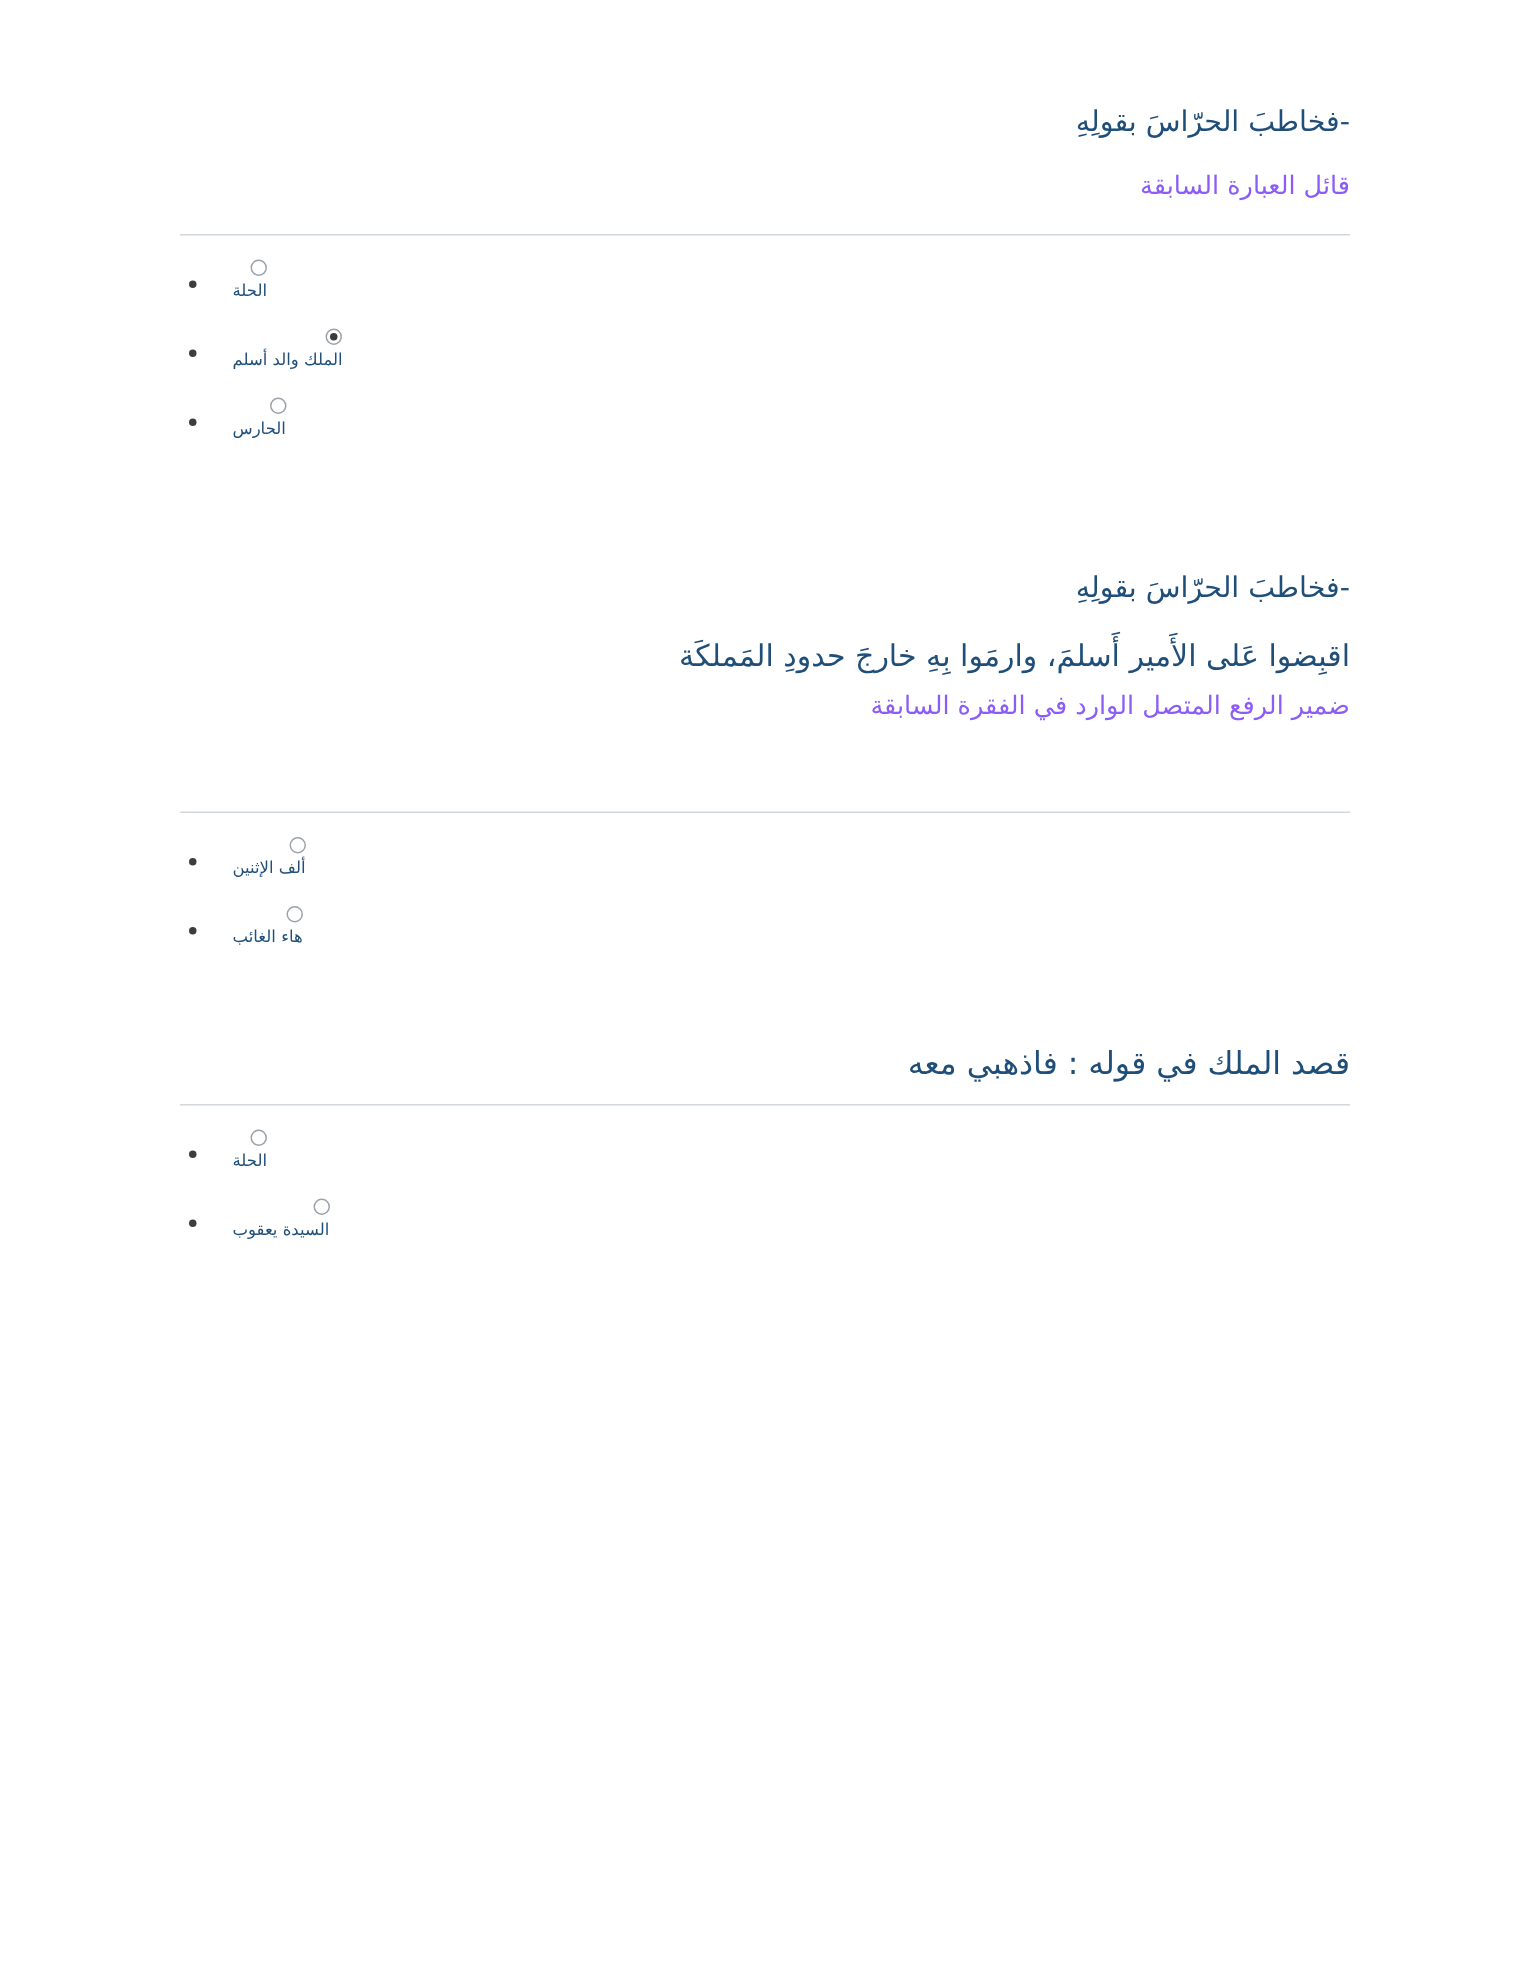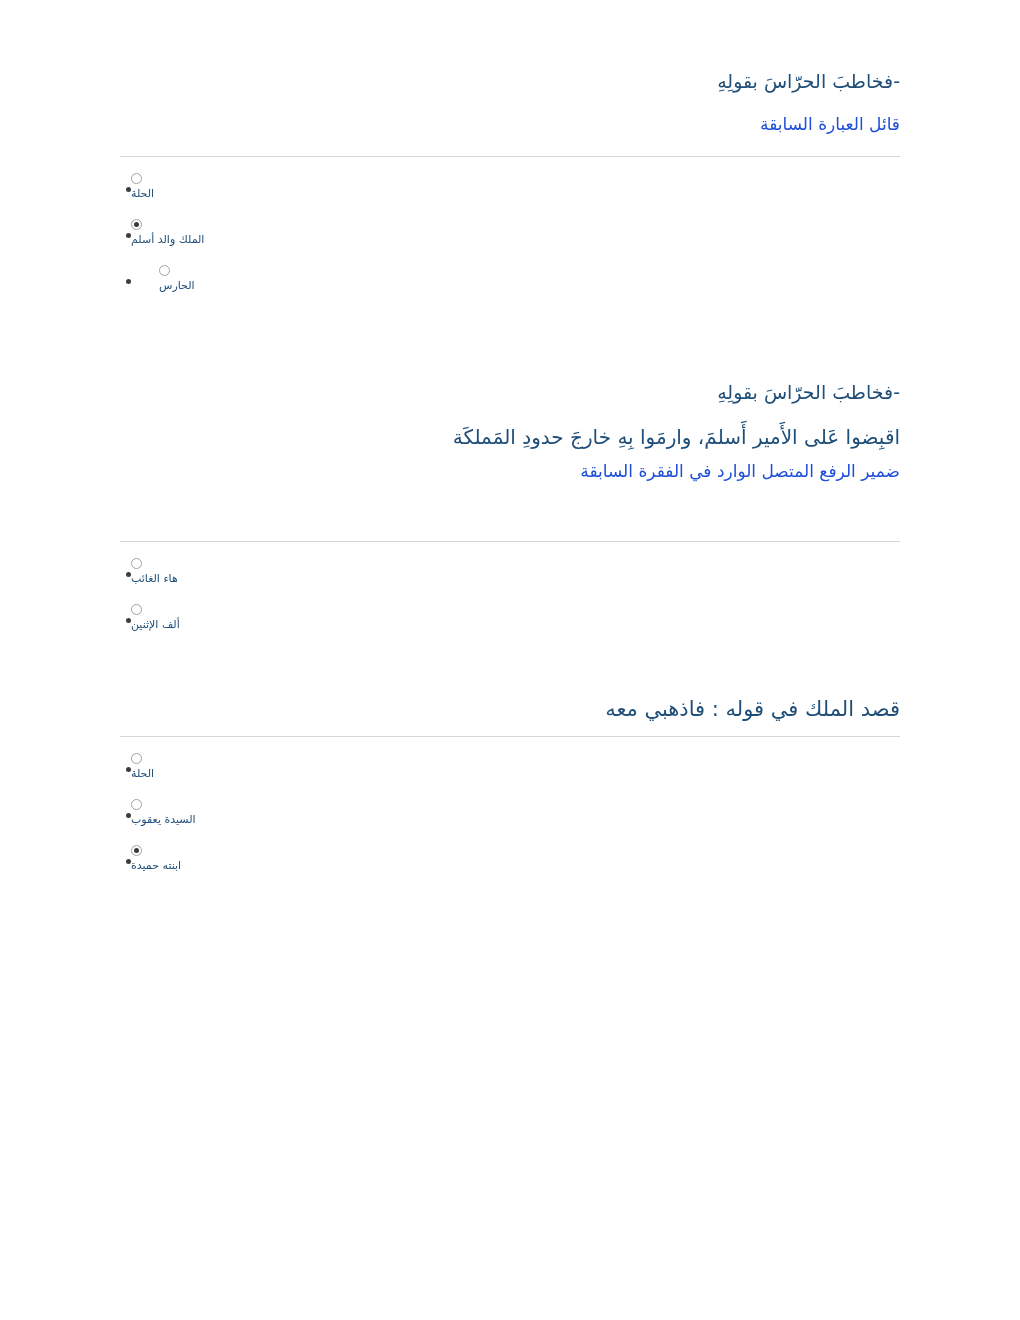--- a/index.html
+++ b/index.html
@@ -41,21 +41,21 @@
   .q-line-2 {
     font-size: 20px;
     line-height: 32px;
     margin: 0 0 4px 0;
     white-space: nowrap;
   }
   .q-line-3 {
     font-size: 17px;
     line-height: 28px;
     margin: 0;
-    color: #1d4ed8;
+    color: #8b5cf6;
   }
   .divider {
     border: 0;
     border-top: 1px solid #d2d7dc;
     margin: 18px 0 0 0;
     width: 100%;
   }
   
   .options {
     list-style: none;
@@ -82,21 +82,22 @@
     background: #3d3d3d;
     border-radius: 50%;
     margin-top: 14px;
     margin-left: 6px;
     margin-right: 0;
     flex: 0 0 auto;
   }
   .opt-content {
     display: flex;
     flex-direction: column;
-    align-items: flex-end;
+    align-items: flex-start;
+    margin-left: 24px;
   }
   .radio {
     width: 11px;
     height: 11px;
     border: 1px solid #9aa3ab;
     border-radius: 50%;
     background: #ffffff;
     box-sizing: border-box;
     display: block;
     margin-bottom: 2px;
@@ -163,21 +164,21 @@
       <li class="option">
         <div class="opt-row" style="padding-right:715px;">
           <span class="bullet"></span>
           <span class="opt-content">
             <span class="radio checked"></span>
             <span class="opt-label">الملك والد أسلم</span>
           </span>
         </div>
       </li>
       <li class="option">
-        <div class="opt-row" style="padding-right:715px;gap:28px;">
+        <div class="opt-row" style="padding-right:715px;">
           <span class="bullet"></span>
           <span class="opt-content">
             <span class="radio"></span>
             <span class="opt-label">الحارس</span>
           </span>
         </div>
       </li>
     </ul>
   </section>
 
@@ -190,30 +191,30 @@
       <p class="q-line-3">ضمير الرفع المتصل الوارد في الفقرة السابقة</p>
     </div>
     <hr class="divider" style="margin-top:56px;">
 
     <ul class="options">
       <li class="option">
         <div class="opt-row" style="padding-right:705px;">
           <span class="bullet"></span>
           <span class="opt-content">
             <span class="radio"></span>
+            <span class="opt-label">ألف الإثنين</span>
+          </span>
+        </div>
+      </li>
+      <li class="option">
+        <div class="opt-row" style="padding-right:705px;">
+          <span class="bullet"></span>
+          <span class="opt-content">
+            <span class="radio"></span>
             <span class="opt-label">هاء الغائب</span>
-          </span>
-        </div>
-      </li>
-      <li class="option">
-        <div class="opt-row" style="padding-right:705px;">
-          <span class="bullet"></span>
-          <span class="opt-content">
-            <span class="radio"></span>
-            <span class="opt-label">ألف الإثنين</span>
           </span>
         </div>
       </li>
     </ul>
   </section>
 
   <div class="gap-md"></div>
 
   <section class="question-block">
     <div class="q-prompt">
@@ -233,25 +234,16 @@
       </li>
       <li class="option">
         <div class="opt-row" style="padding-right:715px;">
           <span class="bullet"></span>
           <span class="opt-content">
             <span class="radio"></span>
             <span class="opt-label">السيدة يعقوب</span>
           </span>
         </div>
       </li>
-      <li class="option">
-        <div class="opt-row" style="padding-right:715px;">
-          <span class="bullet"></span>
-          <span class="opt-content">
-            <span class="radio checked"></span>
-            <span class="opt-label">ابنته حميدة</span>
-          </span>
-        </div>
-      </li>
     </ul>
   </section>
 
 </div>
 
 </body></html>

